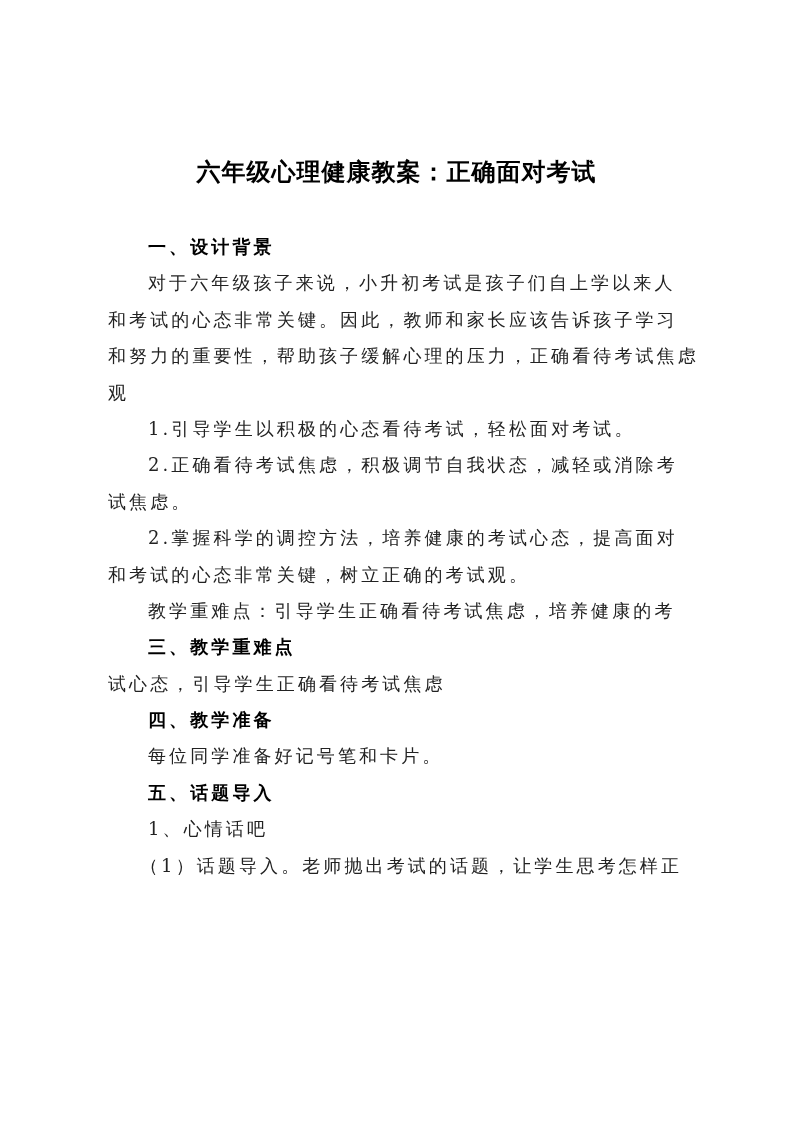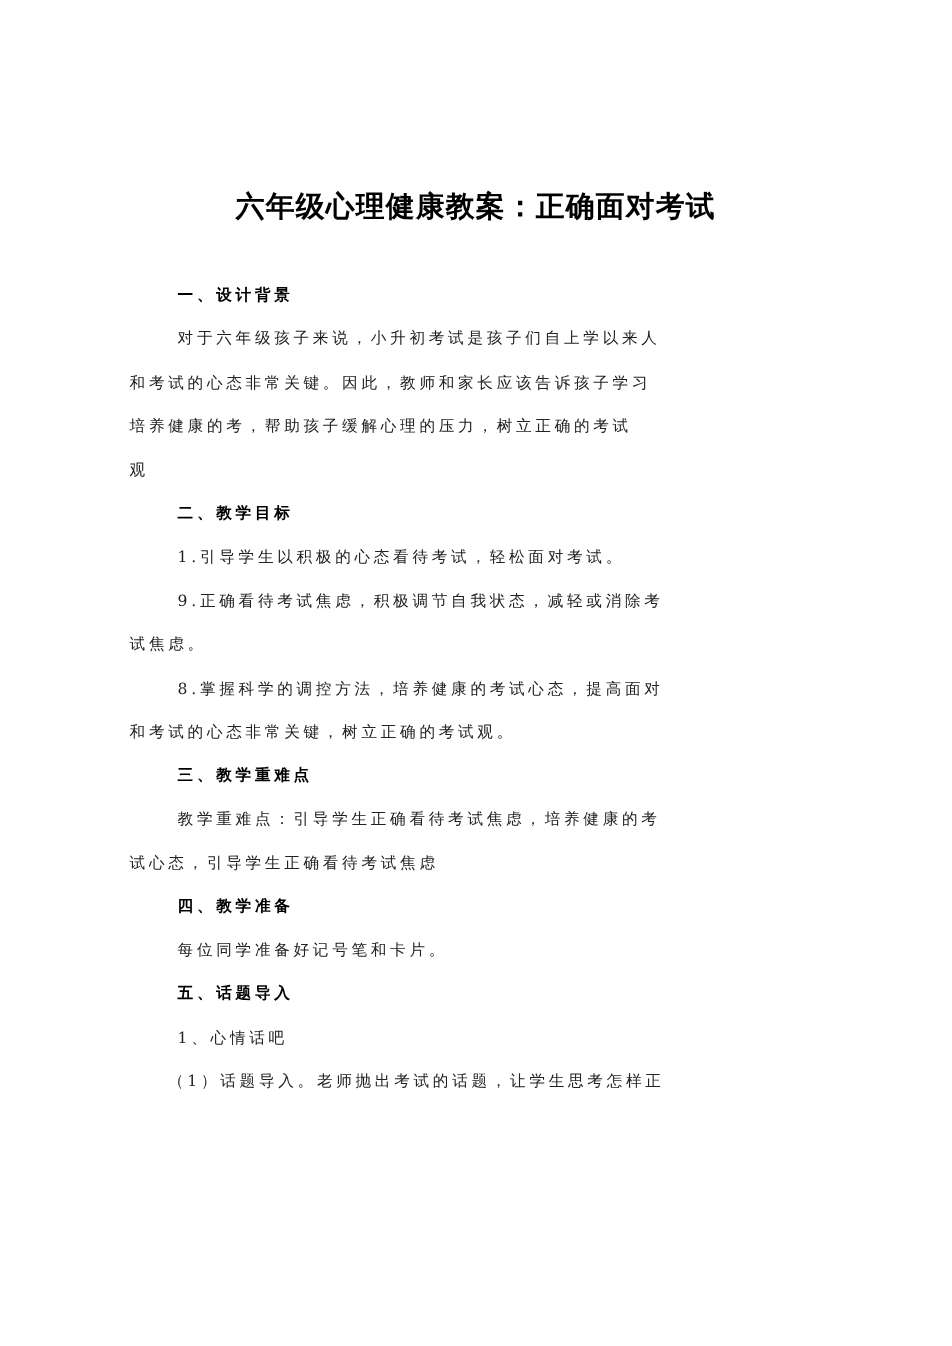--- a/index.html
+++ b/index.html
@@ -3,48 +3,47 @@
   <meta charset="utf-8">
   <style>
     html, body { margin: 0; padding: 0; background: #ffffff; }
     body { width: 793px; height: 1122px; position: relative; overflow: hidden;
       font-family: "DejaVu Serif", "Liberation Serif", serif; color: #111; }
     .page { position: absolute; left: 0; top: 0; width: 793px; height: 1122px; }
     .title { position: absolute; top: 154px; left: 0; width: 793px; text-align: center;
       font-family: "DejaVu Sans", "Liberation Sans", sans-serif; font-weight: bold;
       font-size: 24px; letter-spacing: 1px; line-height: 36px; color: #000; }
     .content { position: absolute; top: 229px; left: 108px; width: 580px; }
-    .line { font-size: 13px; line-height: 36.4px; height: 36.4px; white-space: nowrap;
+    .line { font-size: 18px; line-height: 36.4px; height: 36.4px; white-space: nowrap;
       letter-spacing: 3.1px; color: #222; }
     .indent { padding-left: 40px; }
     .heading { font-weight: bold; font-family: "DejaVu Sans", "Liberation Sans", sans-serif; color: #000; }
     .half-indent { padding-left: 32px; }
   </style>
 </head>
 <body>
 
 <div class="page">
   <div class="title">六年级心理健康教案：正确面对考试</div>
 
   <div class="content">
     <div class="line indent heading">一、设计背景</div>
     <div class="line indent">对于六年级孩子来说，小升初考试是孩子们自上学以来人</div>
     <div class="line">和考试的心态非常关键。因此，教师和家长应该告诉孩子学习</div>
-    <div class="line">培养健康的考，帮助孩子缓解心理的压力，树立正确的考试</div>
+    <div class="line">和努力的重要性，帮助孩子缓解心理的压力，正确看待考试焦虑</div>
     <div class="line">观</div>
 
-    <div class="line indent heading">二、教学目标</div>
     <div class="line indent">1.引导学生以积极的心态看待考试，轻松面对考试。</div>
-    <div class="line indent">9.正确看待考试焦虑，积极调节自我状态，减轻或消除考</div>
+    <div class="line indent">2.正确看待考试焦虑，积极调节自我状态，减轻或消除考</div>
     <div class="line">试焦虑。</div>
-    <div class="line indent">8.掌握科学的调控方法，培养健康的考试心态，提高面对</div>
+    <div class="line indent">2.掌握科学的调控方法，培养健康的考试心态，提高面对</div>
     <div class="line">和考试的心态非常关键，树立正确的考试观。</div>
 
+    <div class="line indent">教学重难点：引导学生正确看待考试焦虑，培养健康的考</div>
     <div class="line indent heading">三、教学重难点</div>
-    <div class="line indent">教学重难点：引导学生正确看待考试焦虑，培养健康的考</div>
     <div class="line">试心态，引导学生正确看待考试焦虑</div>
 
     <div class="line indent heading">四、教学准备</div>
     <div class="line indent">每位同学准备好记号笔和卡片。</div>
 
     <div class="line indent heading">五、话题导入</div>
     <div class="line indent">1、心情话吧</div>
     <div class="line half-indent">（1）话题导入。老师抛出考试的话题，让学生思考怎样正</div>
   </div>
 </div>

